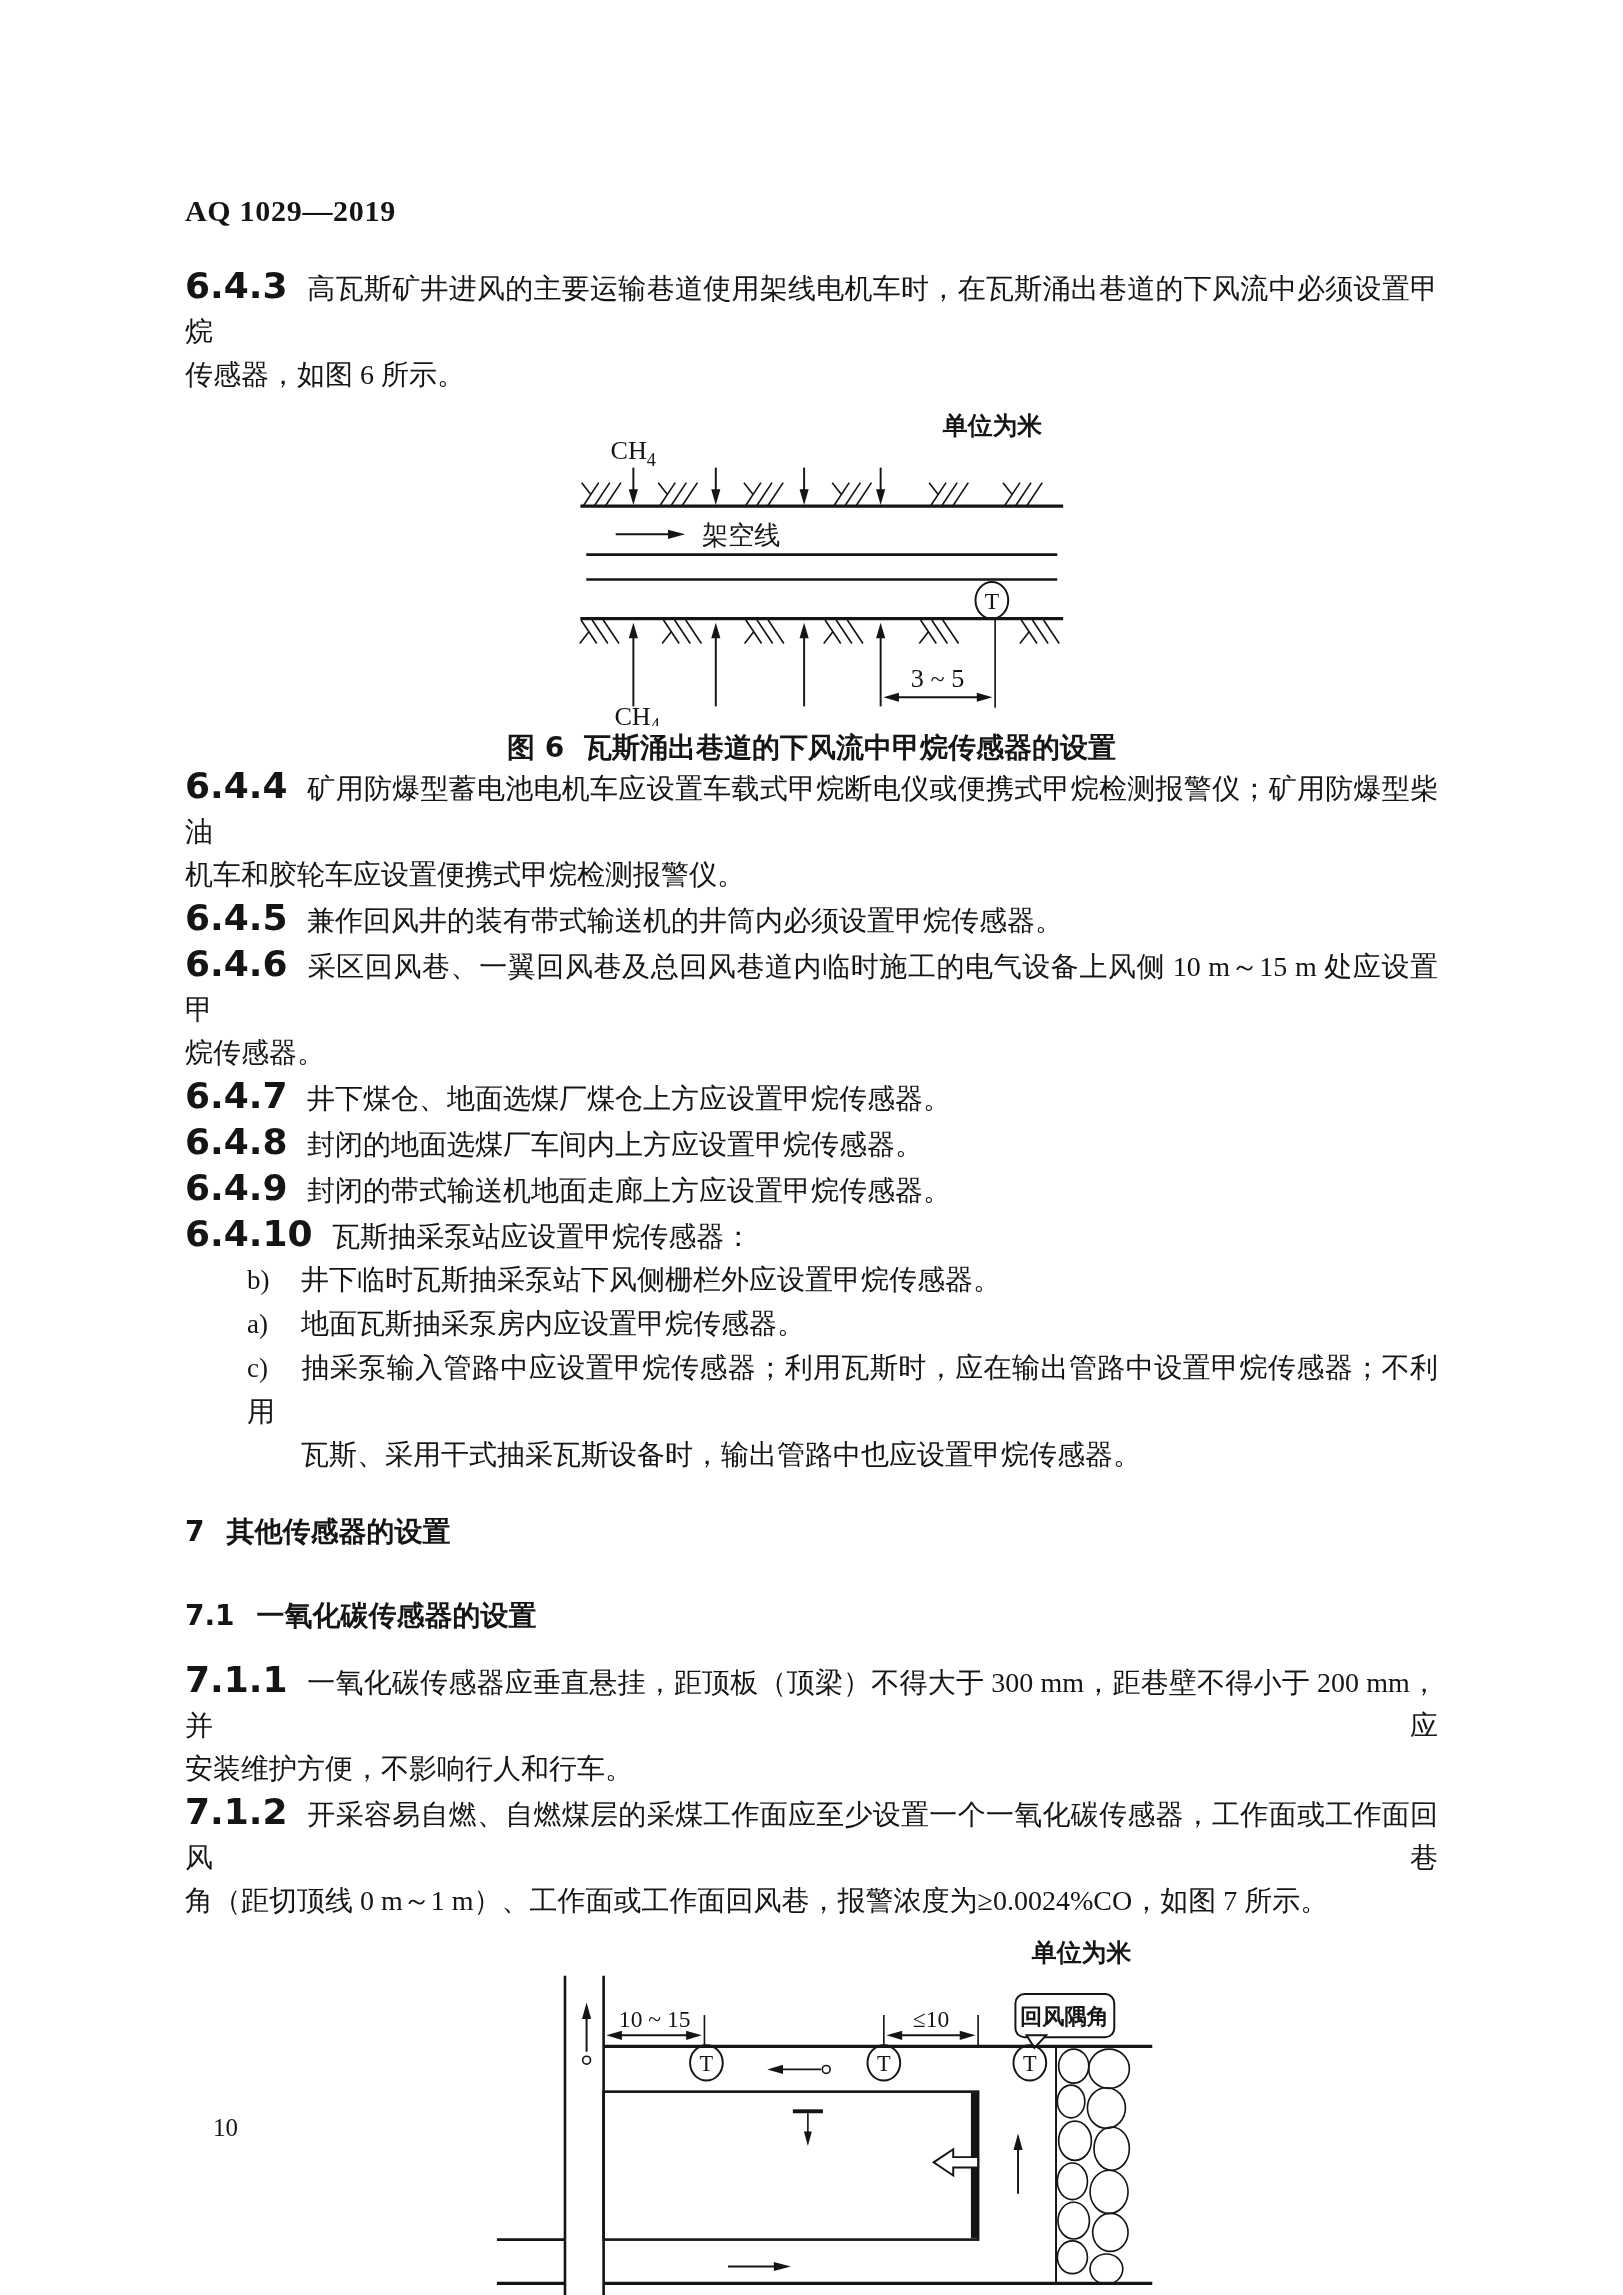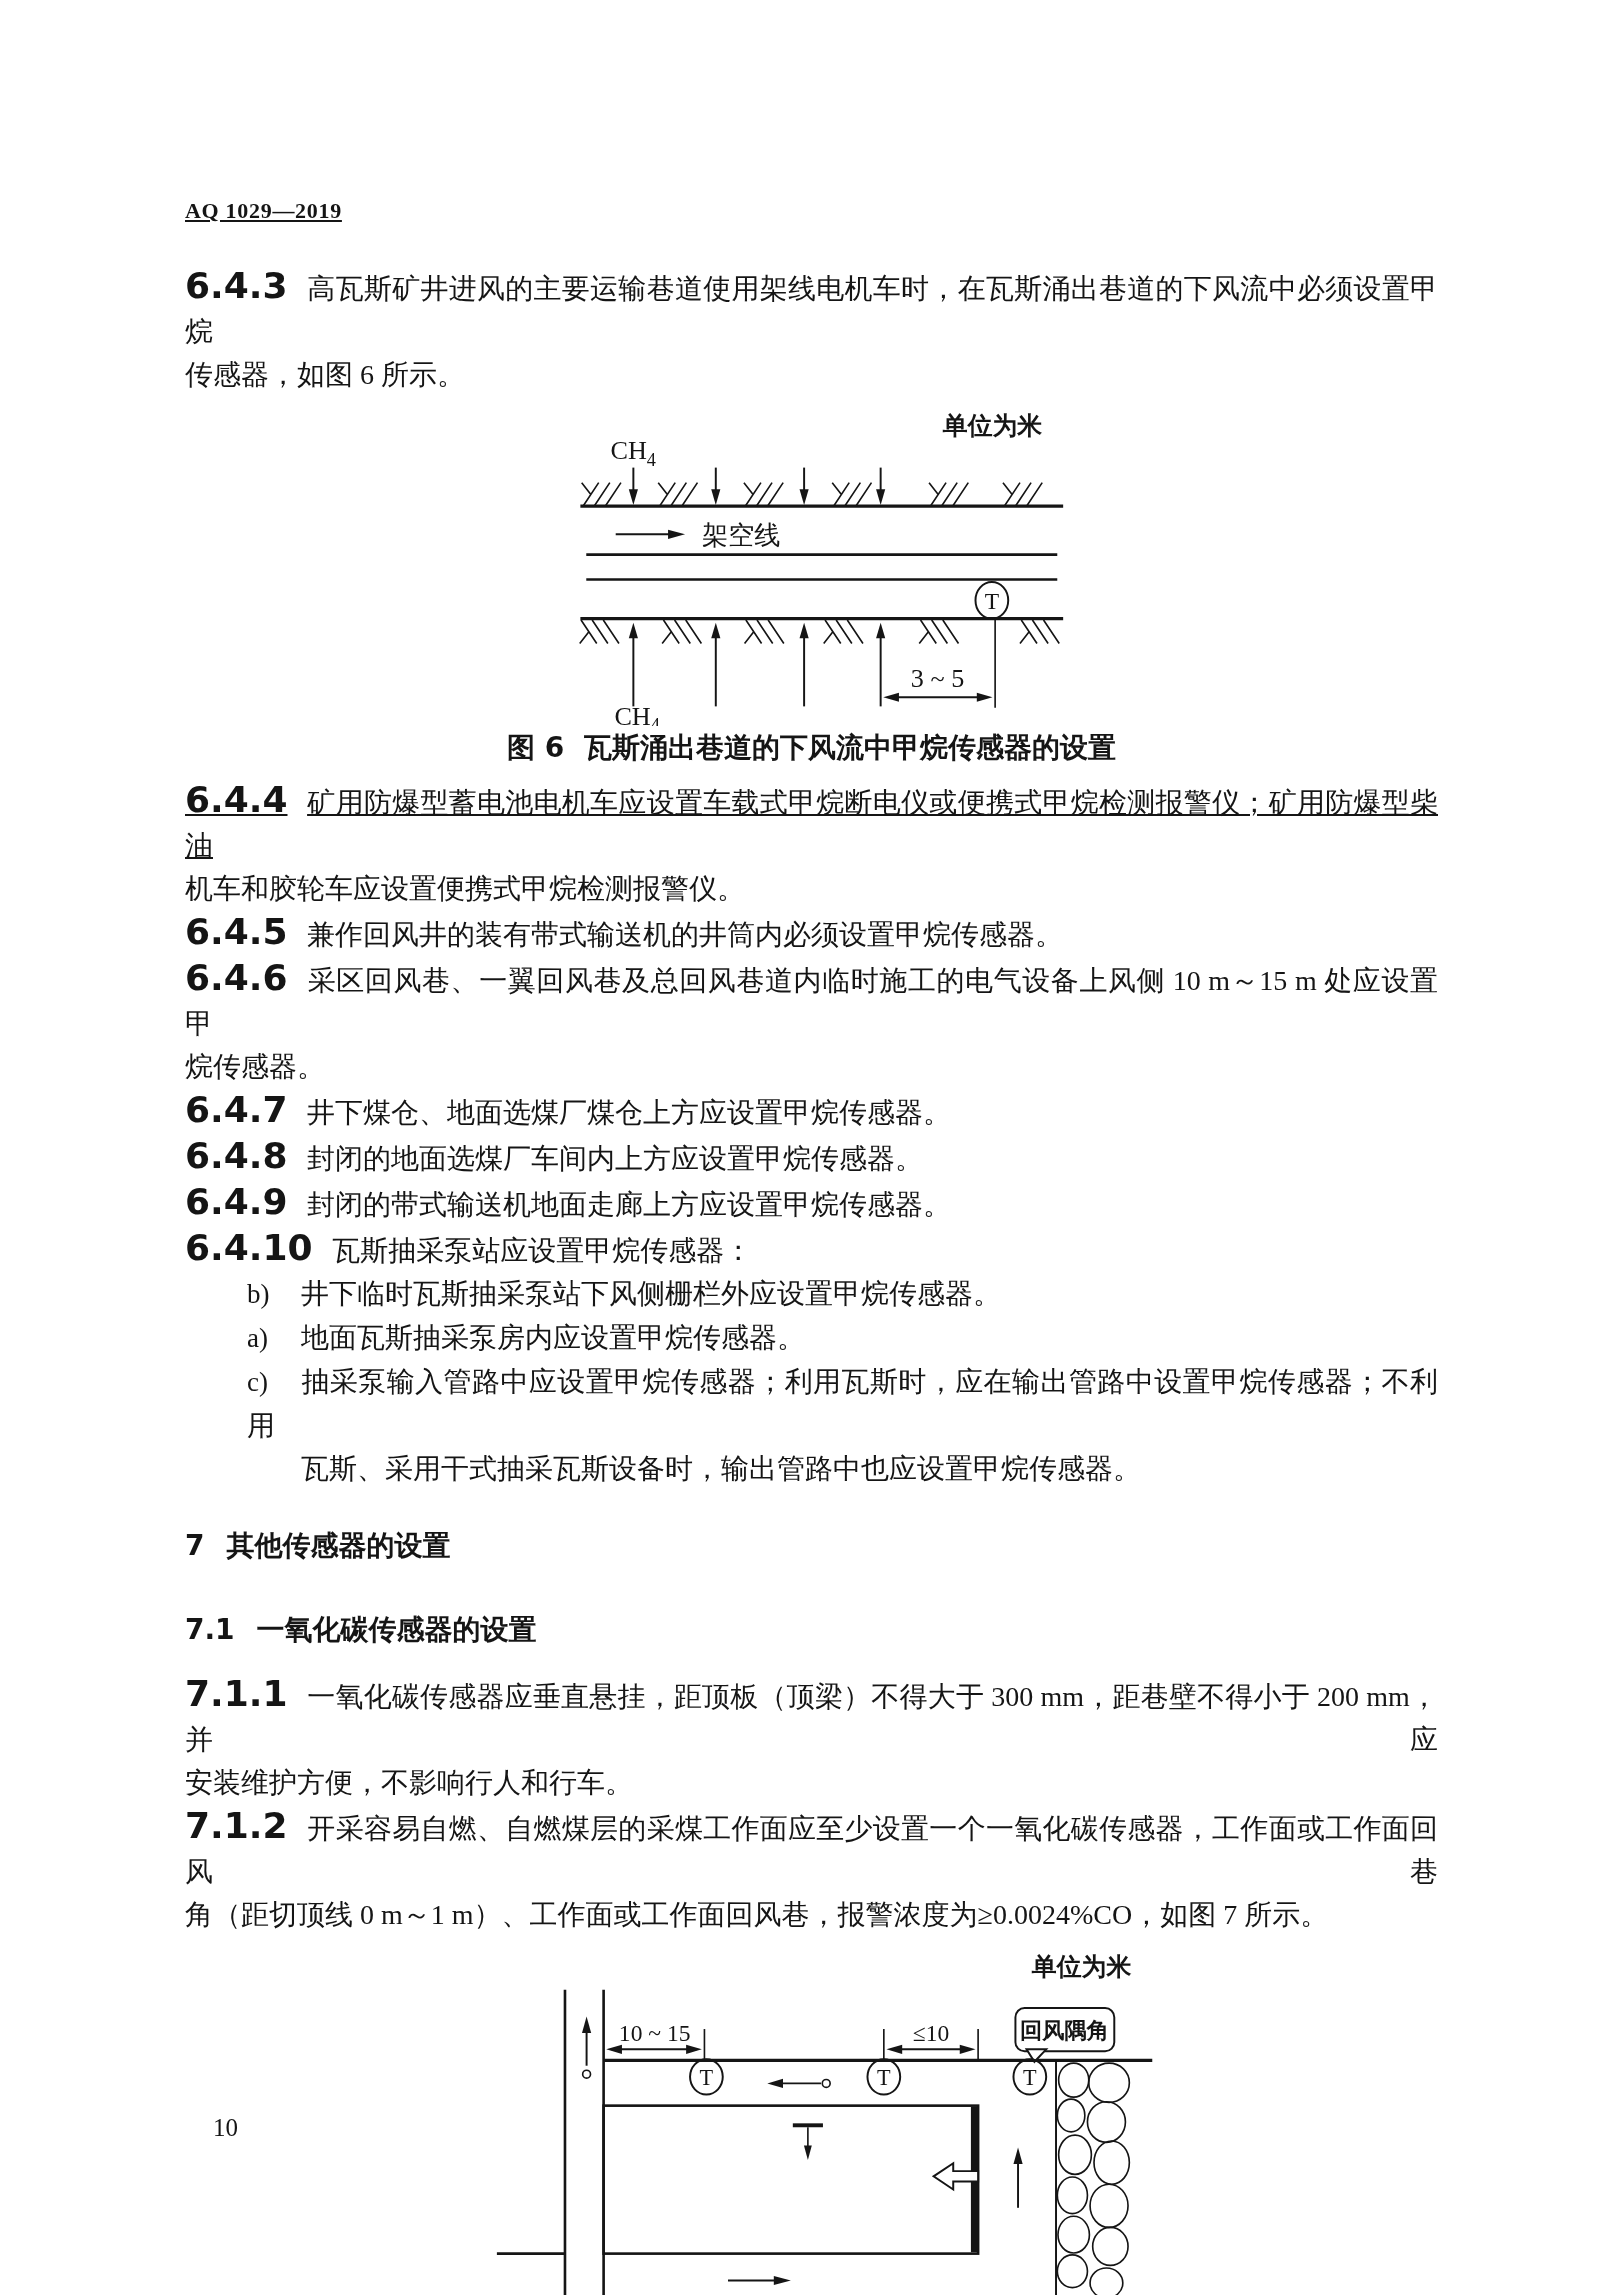--- a/index.html
+++ b/index.html
@@ -2,21 +2,21 @@
 <html style="font-size:10.5px"><head>
 <meta charset="utf-8">
 <style>
   html,body{margin:0;padding:0;background:#888;}
   .page{
     position:relative;width:1623px;height:2295px;background:#ffffff;
     font-family:"Liberation Serif","DejaVu Serif",serif;color:#151515;
     overflow:hidden;
   }
   .content{position:absolute;left:185px;top:194px;width:1253px;}
-  .docheader{font-size:22px;font-weight:bold;line-height:33px;letter-spacing:0.7px;text-decoration:underline;}
+  .docheader{font-size:30px;font-weight:bold;line-height:33px;letter-spacing:0.7px;}
   .line{font-size:28px;line-height:43px;white-space:nowrap;}
   .j{text-align:justify;text-align-last:justify;white-space:normal;}
   .num{font-family:"DejaVu Sans","Liberation Sans",sans-serif;font-weight:bold;margin-right:19.6px;font-size:36px;}
   .mt57{margin-top:37px;}
   .item{padding-left:62px;}
   .item .marker{display:inline-block;width:54px;font-size:27px;}
   .cont2{padding-left:116px;}
   .hline{font-family:"DejaVu Sans","Liberation Sans",sans-serif;font-weight:bold;font-size:28px;line-height:43px;}
   .hline .hnum{margin-right:22px;}
   .cap{font-family:"DejaVu Sans","Liberation Sans",sans-serif;font-weight:bold;font-size:28px;line-height:30px;text-align:center;}
@@ -114,21 +114,21 @@
         <polygon class="fillk" points="489,436 513,429 513,443"></polygon>
         <polygon class="fillk" points="656,436 632,429 632,443"></polygon>
         <text class="st mid" x="572" y="420">3 ~ 5</text>
       </g>
 
       <text class="st" x="78" y="478"><tspan>CH</tspan><tspan dy="10" font-size="28">4</tspan></text>
     </svg>
 
     <div class="cap" style="margin-top:6.5px;"><span class="caplabel">图 6</span><span>瓦斯涌出巷道的下风流中甲烷传感器的设置</span></div>
 
-    <div class="line j" style="margin-top:15px;text-decoration:underline;"><span class="num">6.4.4</span><span>矿用防爆型蓄电池电机车应设置车载式甲烷断电仪或便携式甲烷检测报警仪；矿用防爆型柴油</span></div>
+    <div class="line j" style="margin-top:1px;"><span class="num">6.4.4</span><span>矿用防爆型蓄电池电机车应设置车载式甲烷断电仪或便携式甲烷检测报警仪；矿用防爆型柴油</span></div>
     <div class="line"><span>机车和胶轮车应设置便携式甲烷检测报警仪。</span></div>
 
     <div class="line"><span class="num">6.4.5</span><span>兼作回风井的装有带式输送机的井筒内必须设置甲烷传感器。</span></div>
 
     <div class="line j"><span class="num">6.4.6</span><span>采区回风巷、一翼回风巷及总回风巷道内临时施工的电气设备上风侧 10 m～15 m 处应设置甲</span></div>
     <div class="line"><span>烷传感器。</span></div>
 
     <div class="line"><span class="num">6.4.7</span><span>井下煤仓、地面选煤厂煤仓上方应设置甲烷传感器。</span></div>
     <div class="line"><span class="num">6.4.8</span><span>封闭的地面选煤厂车间内上方应设置甲烷传感器。</span></div>
     <div class="line"><span class="num">6.4.9</span><span>封闭的带式输送机地面走廊上方应设置甲烷传感器。</span></div>

